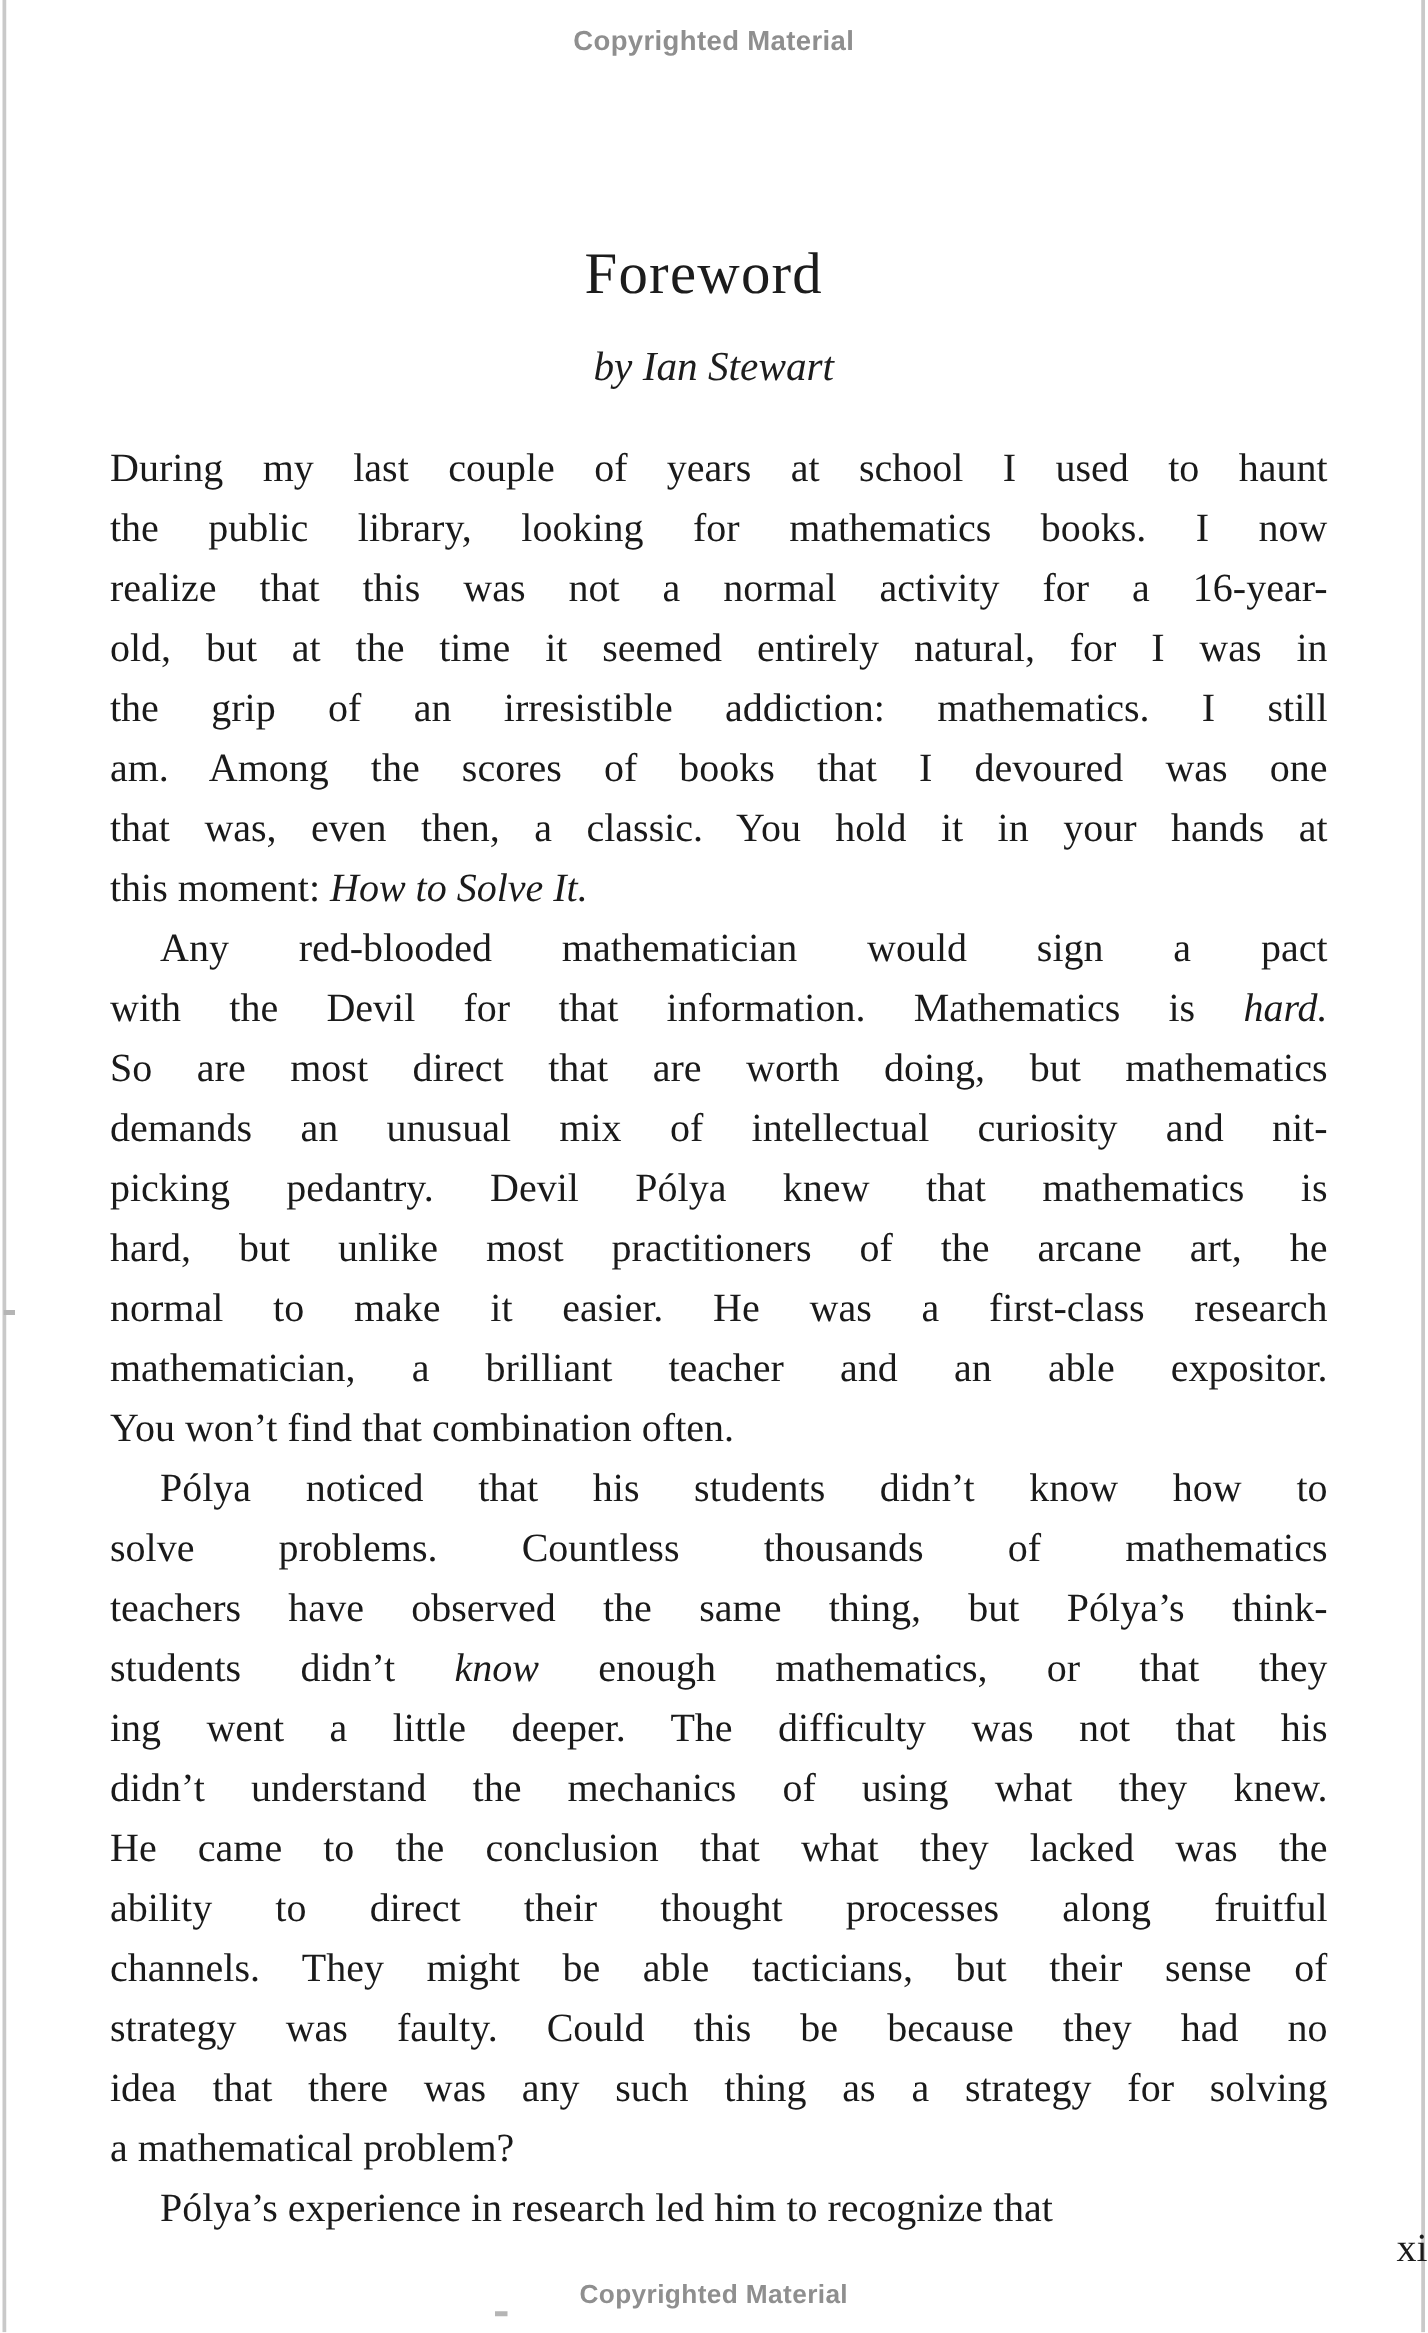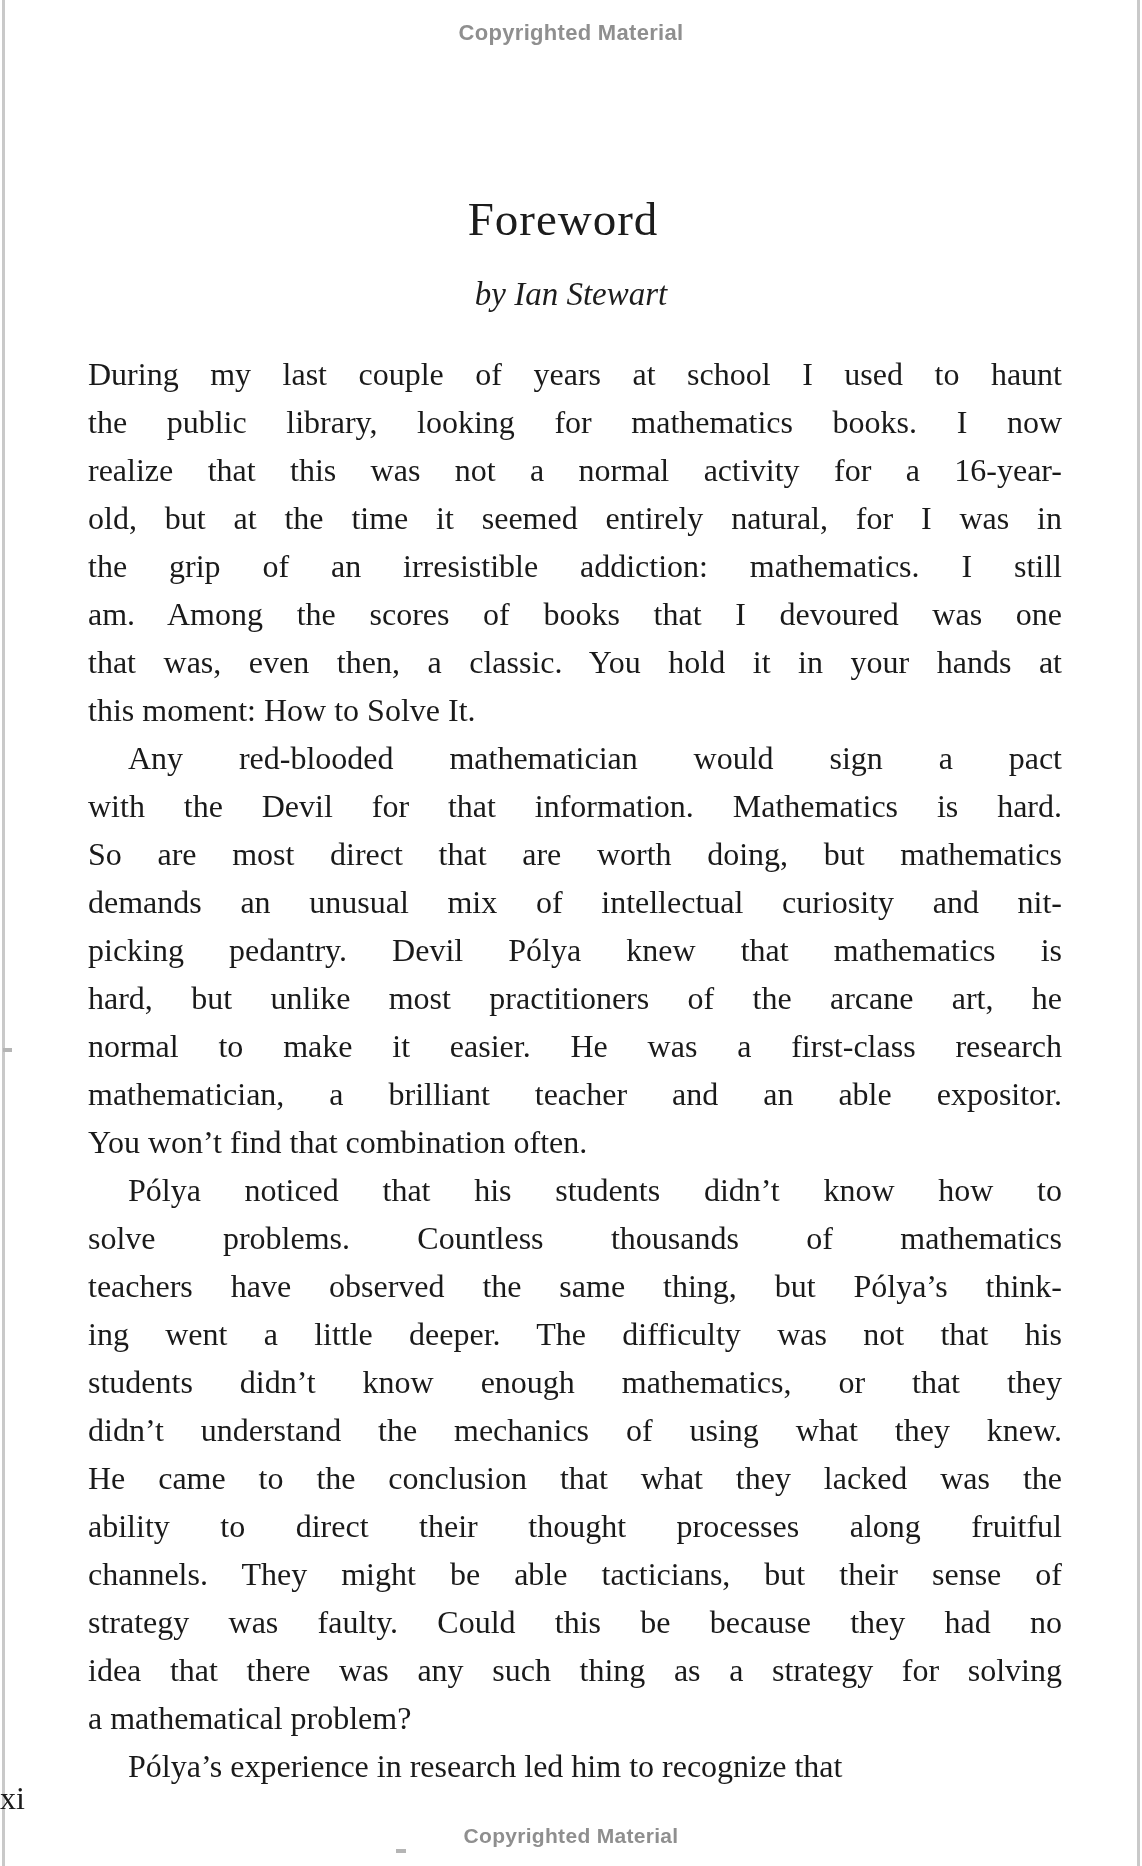--- a/index.html
+++ b/index.html
@@ -68,27 +68,27 @@
     text-align-last: justify;
     white-space: normal;
     overflow: hidden;
   }
   .line.last {
     text-align-last: left;
   }
   .line.indent {
     text-indent: 40px;
   }
-  .italic { }
+  .italic { font-style: italic; }
 
   .page-number {
     position: absolute;
     top: 1780px;
     left: 0; right: 0;
-    text-align: left;
+    text-align: right;
     font-size: 32px;
     color: #1b1b1b;
   }
 
   .artifact {
     position: absolute;
     background: #b5b5b5;
   }
   .artifact.a1 { left: 3px;  top: 1048px; width: 9px;  height: 4px; }
   .artifact.a2 { left: 396px; top: 1849px; width: 10px; height: 4px; }
@@ -120,22 +120,22 @@
       <div class="line"><span>So are most direct that are worth doing, but mathematics</span></div>
       <div class="line"><span>demands an unusual mix of intellectual curiosity and nit-</span></div>
       <div class="line"><span>picking pedantry. Devil Pólya knew that mathematics is</span></div>
       <div class="line"><span>hard, but unlike most practitioners of the arcane art, he</span></div>
       <div class="line"><span>normal to make it easier. He was a first-class research</span></div>
       <div class="line"><span>mathematician, a brilliant teacher and an able expositor.</span></div>
       <div class="line last"><span>You won’t find that combination often.</span></div>
       <div class="line indent"><span>Pólya noticed that his students didn’t know how to</span></div>
       <div class="line"><span>solve problems. Countless thousands of mathematics</span></div>
       <div class="line"><span>teachers have observed the same thing, but Pólya’s think-</span></div>
+      <div class="line"><span>students didn’t </span><span class="italic">know</span><span> enough mathematics, or that they</span></div>
       <div class="line"><span>ing went a little deeper. The difficulty was not that his</span></div>
-      <div class="line"><span>students didn’t </span><span class="italic">know</span><span> enough mathematics, or that they</span></div>
       <div class="line"><span>didn’t understand the mechanics of using what they knew.</span></div>
       <div class="line"><span>He came to the conclusion that what they lacked was the</span></div>
       <div class="line"><span>ability to direct their thought processes along fruitful</span></div>
       <div class="line"><span>channels. They might be able tacticians, but their sense of</span></div>
       <div class="line"><span>strategy was faulty. Could this be because they had no</span></div>
       <div class="line"><span>idea that there was any such thing as a strategy for solving</span></div>
       <div class="line last"><span>a mathematical problem?</span></div>
       <div class="line last indent"><span>Pólya’s experience in research led him to recognize that</span></div>
     </div>
 

